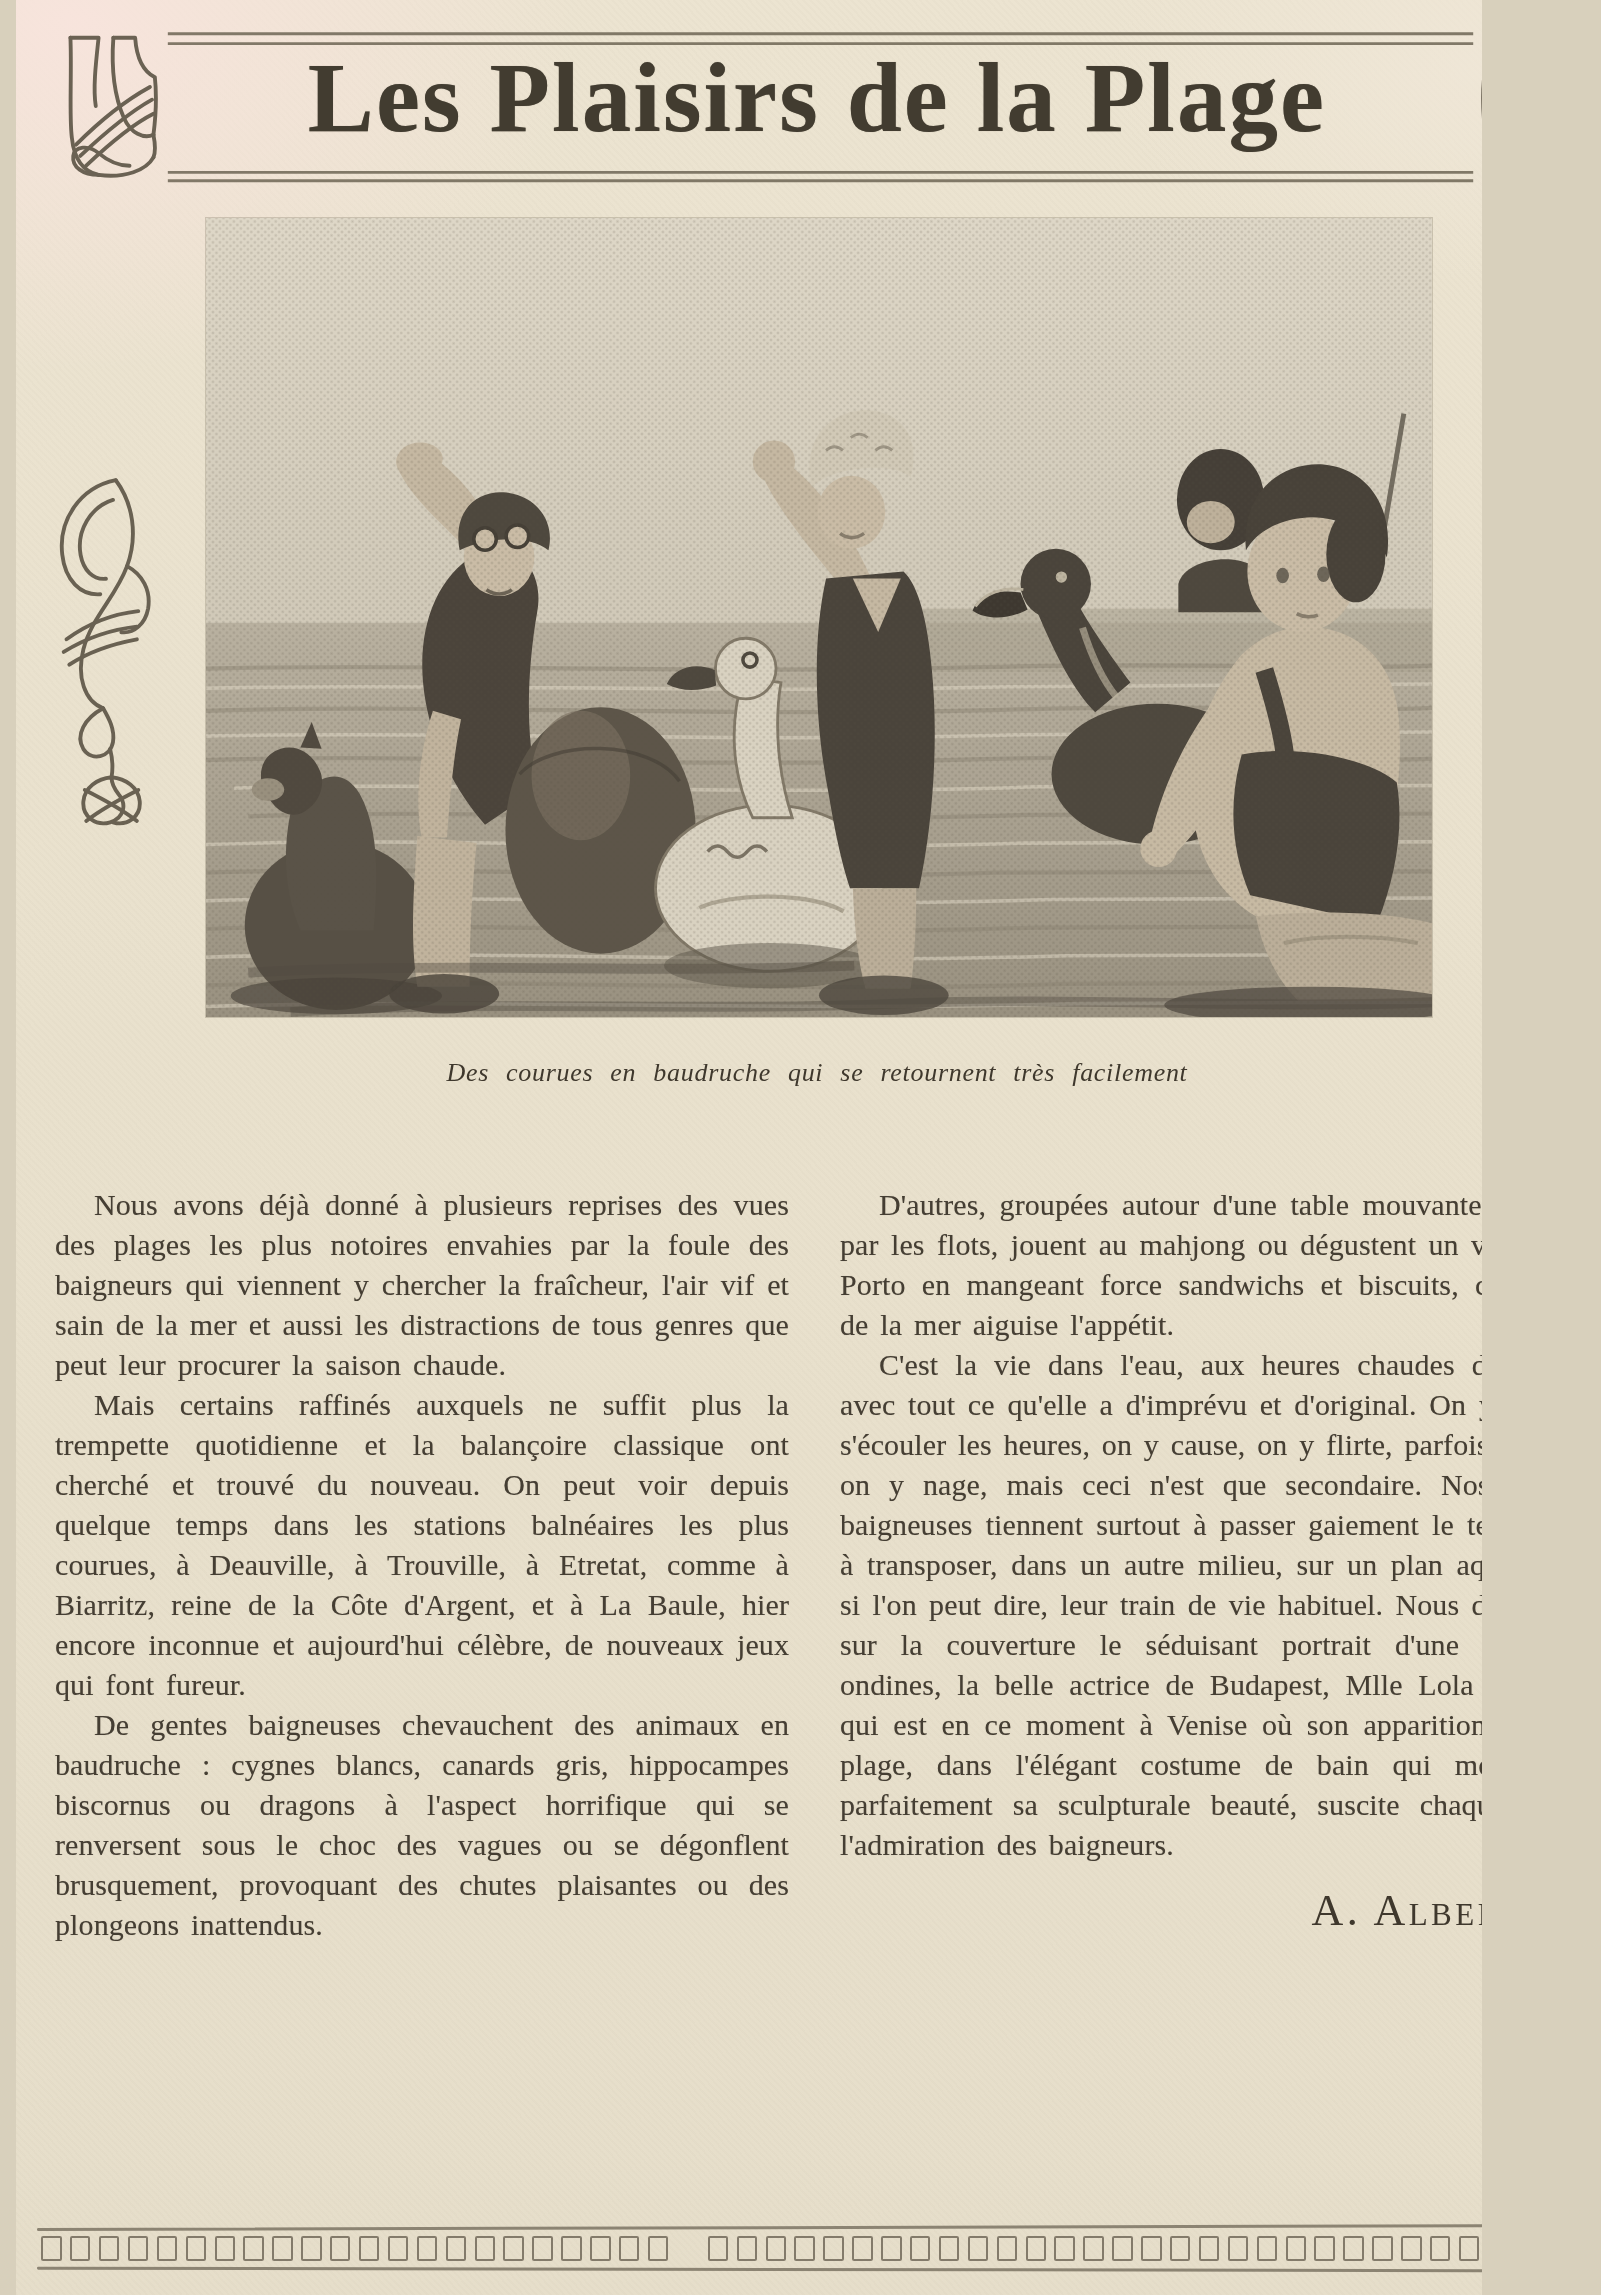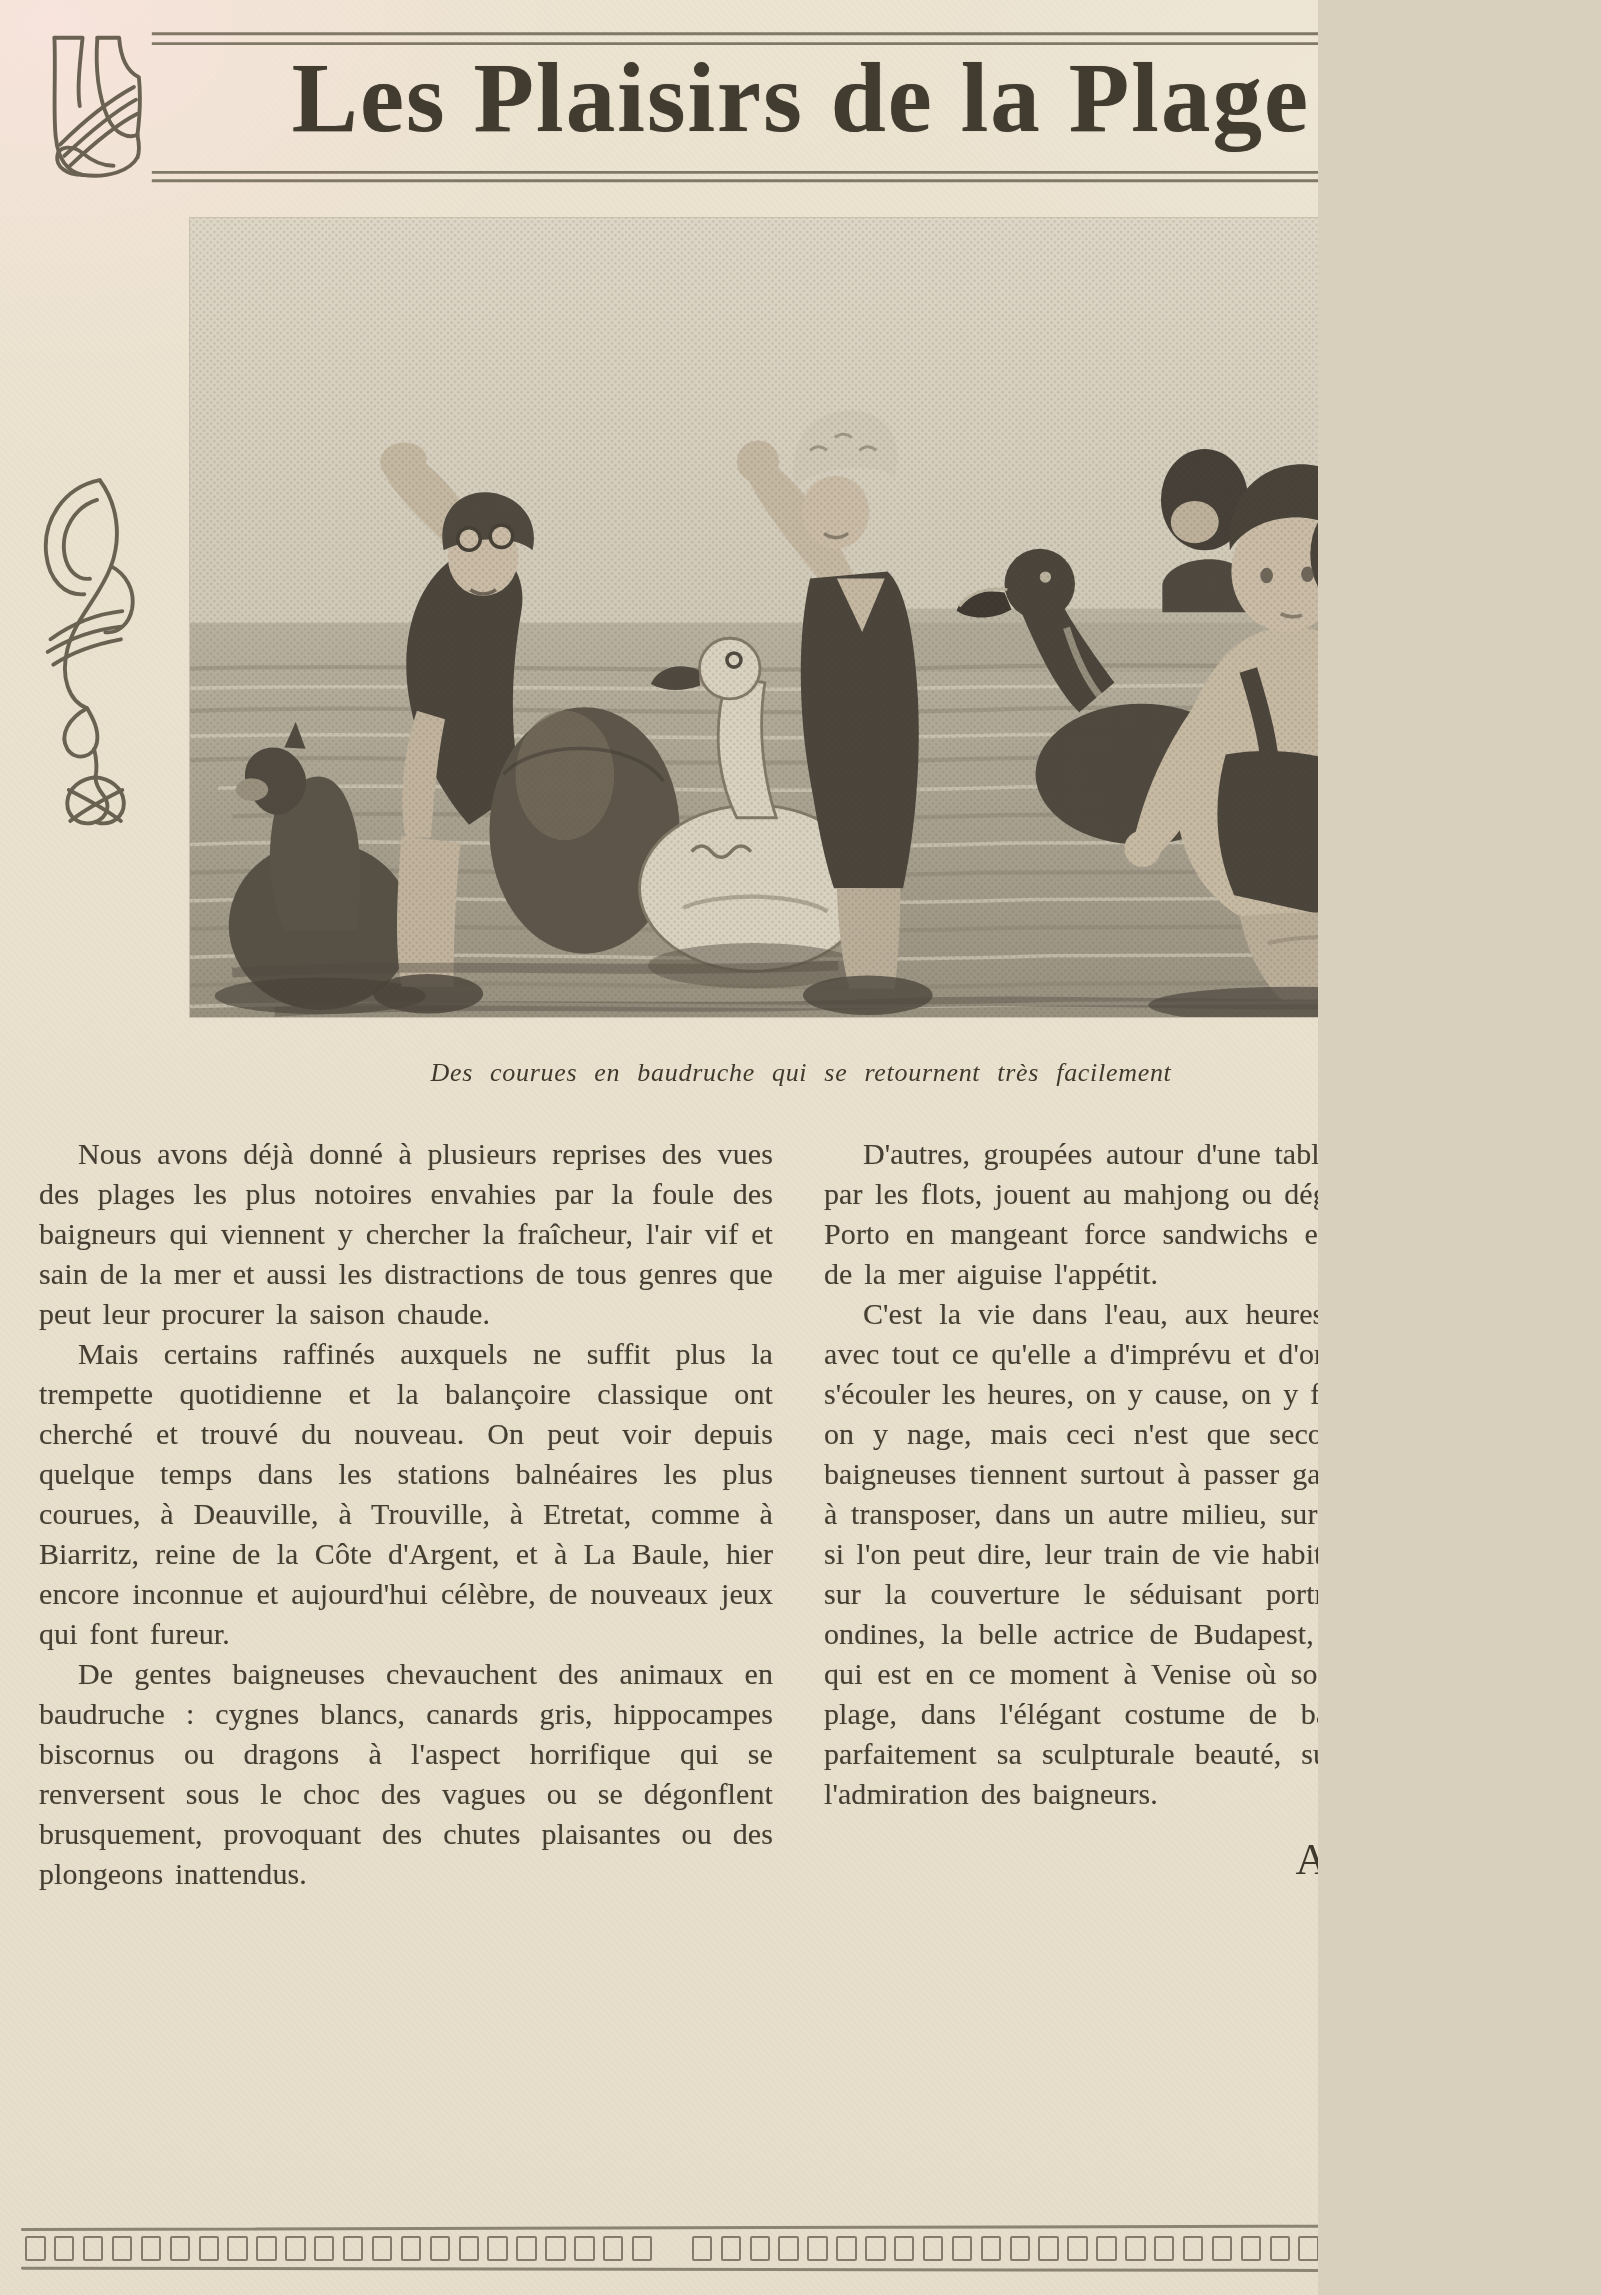--- a/index.html
+++ b/index.html
@@ -7,27 +7,28 @@
     --ink:#453e33;
     --rule:#6e6655;
   }
   html,body{margin:0;padding:0;}
   body{
     width:1602px;height:2295px;
     font-family:"Liberation Serif", serif;
     background:#d8d0bc;
   }
   .page{
-    position:relative;width:1318px;height:2295px;overflow:hidden;
+    position:relative;width:1466px;height:2295px;overflow:hidden;
     background-image:
       radial-gradient(916px 634px at 4% 1%, rgba(248,228,221,.95), rgba(248,228,221,0) 55%),
       radial-gradient(634px 352px at 100% 3%, rgba(240,231,216,.8), rgba(240,231,216,0) 60%),
       repeating-linear-gradient(47deg, rgba(120,108,88,.025) 0 2.1px, rgba(255,255,255,0) 2.1px 5px),
       linear-gradient(180deg,#ece4d1 0%, #e9e1cd 45%, #e6deca 100%);
     color:var(--ink);
+    margin-left:16px;
   }
   
   .band-rules{position:absolute;left:0;top:0;width:1602px;height:211px;}
   .corner-ornament{position:absolute;top:32px;width:102px;height:148px;}
   .corner-ornament.left{left:46px;}
   .corner-ornament.right{left:1459px;transform:scaleX(-1);}
   .page-title{
     position:absolute;left:0;top:41px;width:1602px;margin:0;
     text-align:center;
     font-size:99px;font-weight:bold;letter-spacing:2.1px;
@@ -44,21 +45,21 @@
     position:absolute;left:0;top:1058px;width:1602px;
     text-align:center;font-style:italic;font-size:26px;
     letter-spacing:0.7px;word-spacing:.38em;color:#3f382d;
   }
   
   .side-ornament{position:absolute;top:476px;width:106px;height:359px;}
   .side-ornament.left{left:32px;}
   .side-ornament.right{left:1469px;transform:scaleX(-1);}
   
   .columns{
-    position:absolute;left:39px;top:1134px;width:1519px;
+    position:absolute;left:39px;top:1185px;width:1519px;
     display:flex;gap:51px;
   }
   .col{flex:1 1 0;}
   .col p{
     margin:0;padding:0;
     font-size:30px;line-height:40px;
     text-align:justify;text-indent:1.3em;
     word-spacing:.14em;letter-spacing:0.1px;
     color:var(--ink);
     text-shadow:0 0 0.7px rgba(69,62,51,.35);

